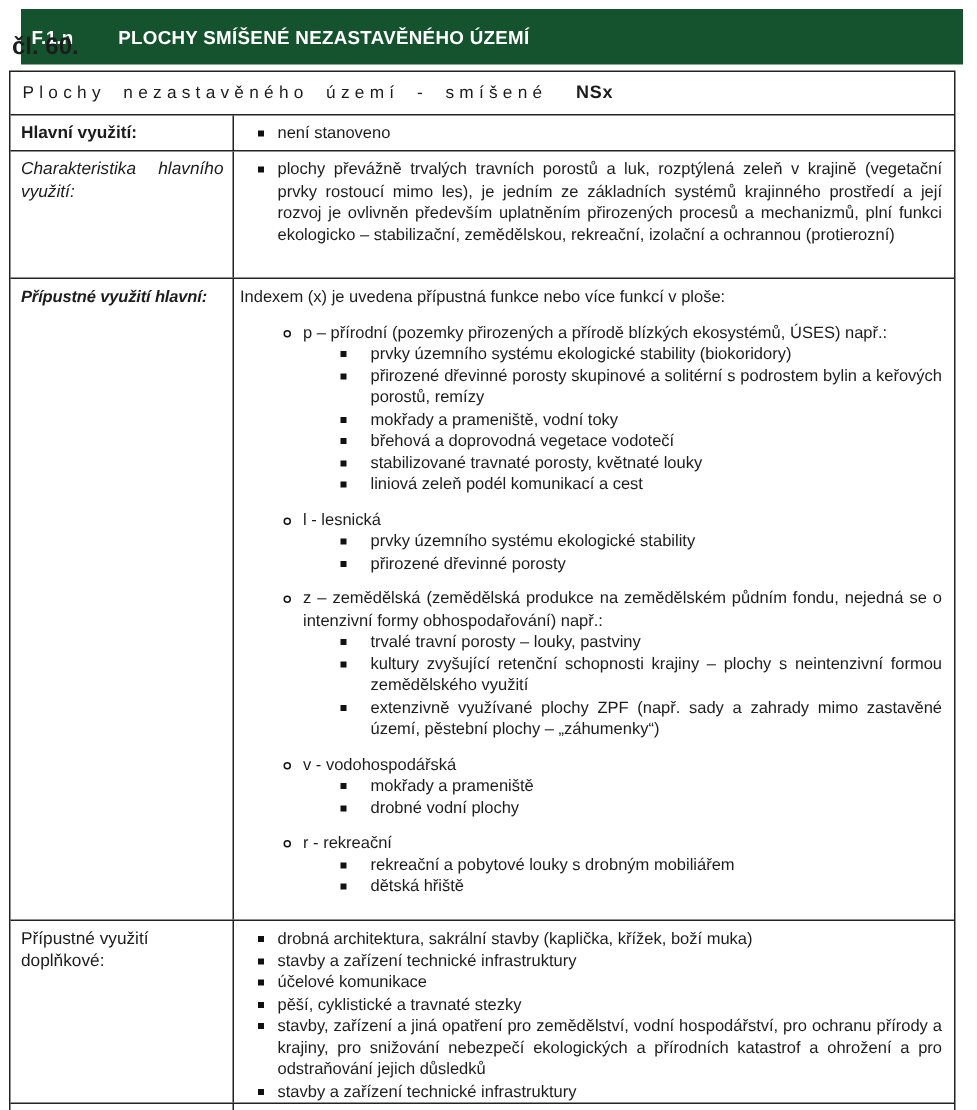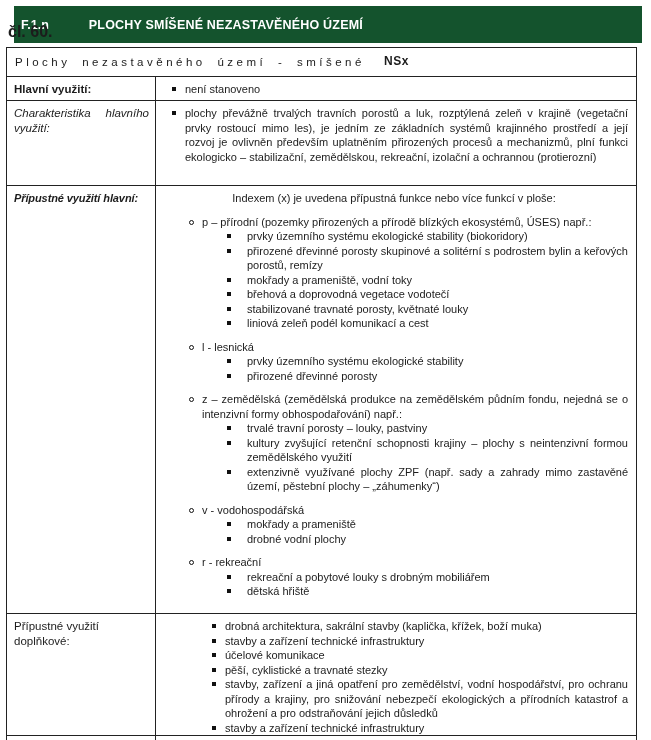--- a/index.html
+++ b/index.html
@@ -13,21 +13,21 @@
     overflow: hidden;
   }
   .secbar {
     position: absolute; left: 14px; top: 6px;
     width: 628px; height: 37px;
     background: #14532d; color: #ffffff;
     display: flex; align-items: center;
     font-weight: bold; font-size: 12.5px;
   }
   .secbar .code { margin-left: 7px; }
-  .secbar .title { margin-left: 12px; letter-spacing: 0.2px; padding-left: 28px; }
+  .secbar .title { margin-left: 2px; letter-spacing: 0.2px; padding-left: 28px; }
   .article {
     position: absolute; left: 8px; top: 23px;
     font-weight: bold; font-size: 16px;
   }
   .tbl {
     position: absolute; left: 6px; top: 47px;
     width: 631px;
     border: 1px solid #222222;
     background: #ffffff;
   }
@@ -56,27 +56,27 @@
     padding-left: 8px; font-size: 11.5px;
   }
   .spaced { letter-spacing: 3.5px; word-spacing: 5px; text-align: right; }
   .nsx {
     position: absolute; left: 377px; top: 6px;
     font-weight: bold; font-size: 12px; letter-spacing: 0.5px;
   }
   .h-r2 { height: 24px; }
   .h-r3 { height: 85px; }
   .h-r4 { height: 428px; }
-  .h-r5 { height: 122px; gap: 40px; }
+  .h-r5 { height: 122px; }
   .h-r6 { height: 20px; }
   ul { margin: 0; padding: 0; list-style: none; }
   .li1 { position: relative; padding-left: 25px; text-align: justify; }
   .li1 > .sq { position: absolute; left: 12px; top: 5px; }
   .sq { width: 4px; height: 4px; background: #111111; display: block; }
-  .intro { text-align: center; }
+  .intro { text-align: left; }
   .group { margin-top: 9px; }
   .ghead { position: relative; padding-left: 42px; text-align: justify; }
   .ghead > .circ { position: absolute; left: 29px; top: 5px; }
   .circ {
     width: 5px; height: 5px;
     border: 1px solid #111111; border-radius: 50%;
     display: block; background: transparent;
   }
   .li2 { position: relative; padding-left: 87px; text-align: justify; }
   .li2 > .sq { position: absolute; left: 67px; top: 5px; }

